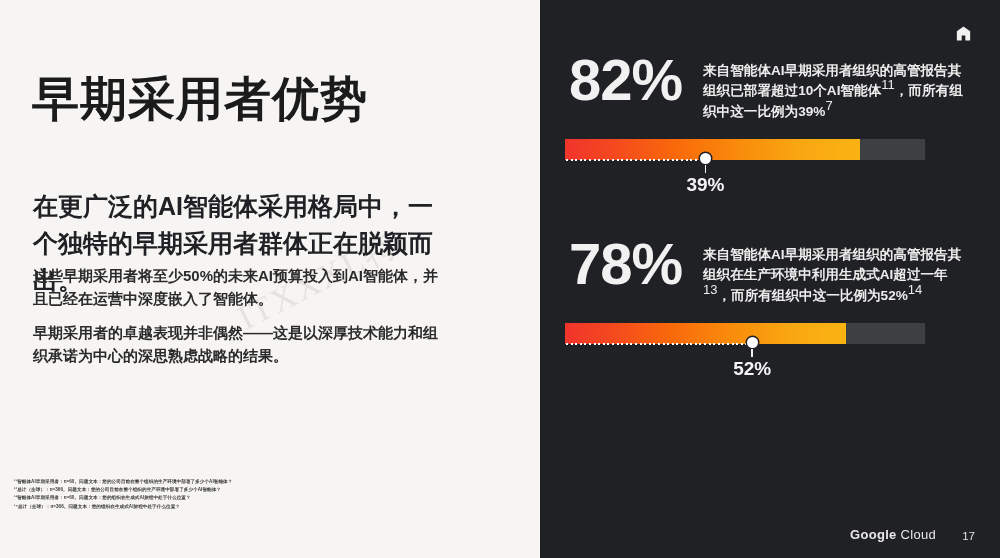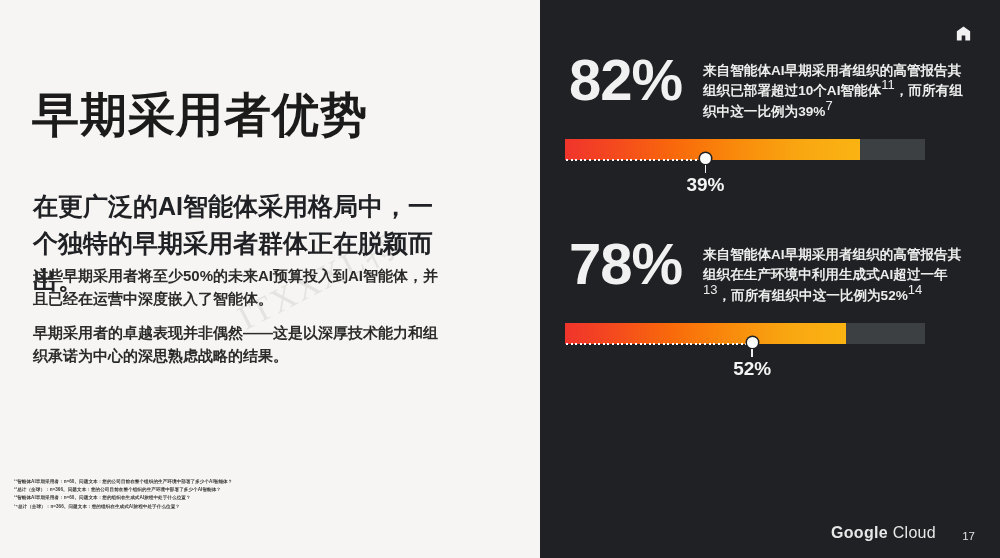--- a/index.html
+++ b/index.html
@@ -35,21 +35,21 @@
     letter-spacing: 2px;
     color: rgba(90, 80, 70, 0.11);
     transform: rotate(-27deg);
     transform-origin: left top;
     white-space: nowrap;
     pointer-events: none;
   }
   #page-title {
     position: absolute;
     left: 32px;
-    top: 58px;
+    top: 42px;
     font-size: 47px;
     font-weight: bold;
     letter-spacing: 1px;
     color: #1B1B1B;
     line-height: 1.12;
     white-space: nowrap;
   }
   #lead-paragraph {
     position: absolute;
     left: 33px;
@@ -194,21 +194,21 @@
     font-weight: bold;
     color: #F4F4F4;
     transform: translateX(-50%);
     white-space: nowrap;
   }
 
   #footer-brand {
     position: absolute;
     right: 64px;
     bottom: 16px;
-    font-size: 16px;
+    font-size: 13px;
     color: #E8E8E8;
     letter-spacing: 0.3px;
     white-space: nowrap;
   }
   #footer-brand .g-bold { font-weight: bold; }
   #page-number {
     position: absolute;
     right: 25px;
     bottom: 16px;
     font-size: 11.5px;

